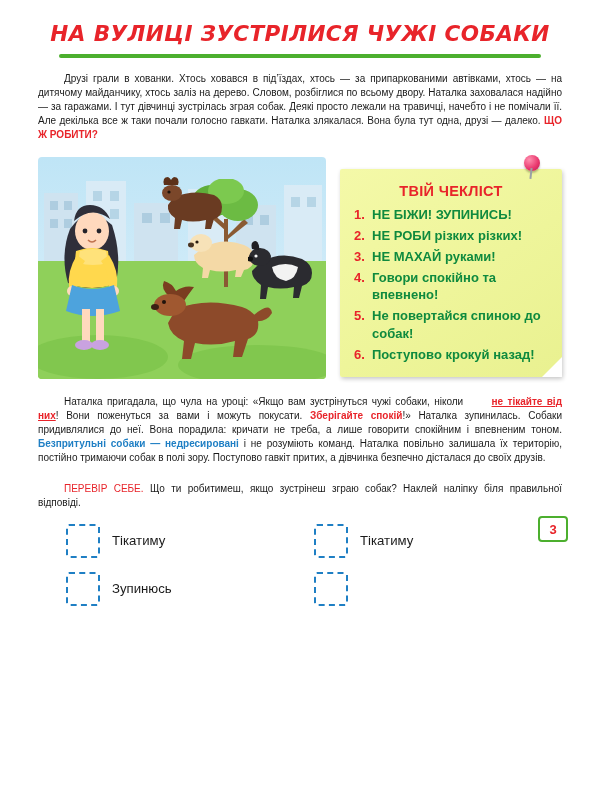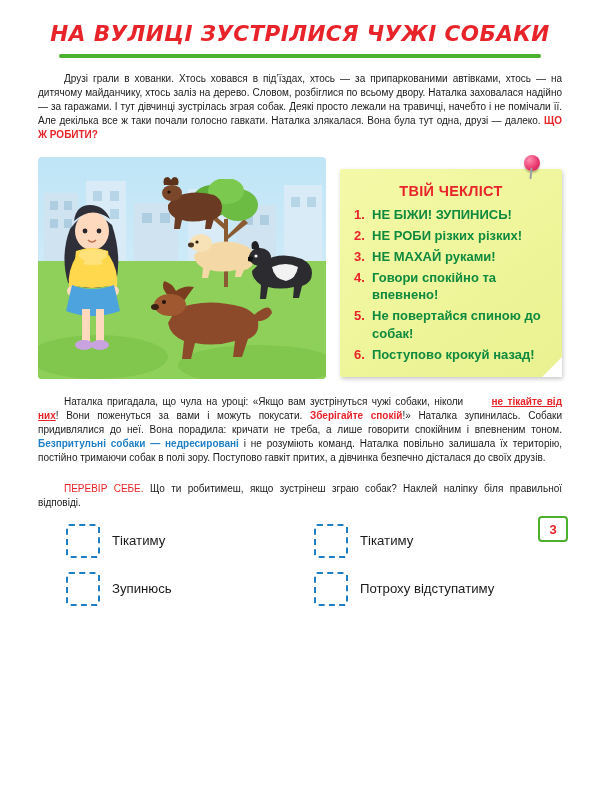--- a/index.html
+++ b/index.html
@@ -342,19 +342,18 @@
     <div class="ans">
       <div class="dashbox"></div>
       <div class="ans-label">Тікатиму</div>
     </div>
     <div class="ans">
       <div class="dashbox"></div>
       <div class="ans-label">Зупинюсь</div>
     </div>
     <div class="ans">
       <div class="dashbox"></div>
-      <div class="ans-label">Потроху відступатиму</div>
     </div>
   </div>
 
   <div class="pagenum">3</div>
 
 </div>
 
 </body></html>

